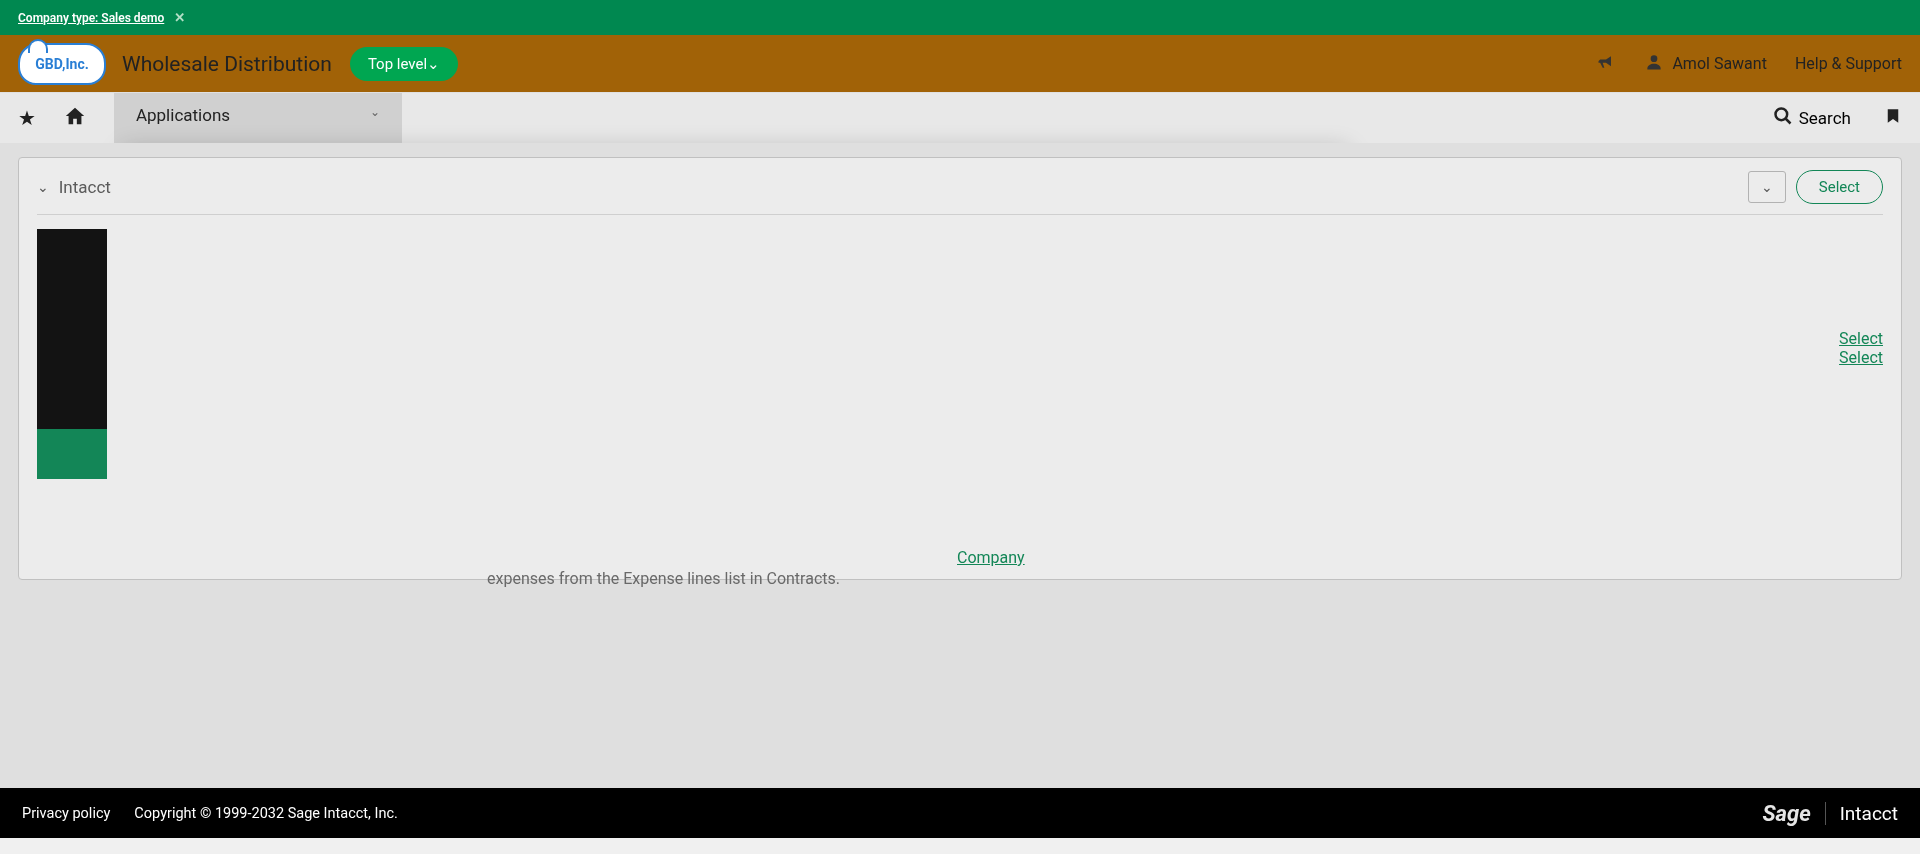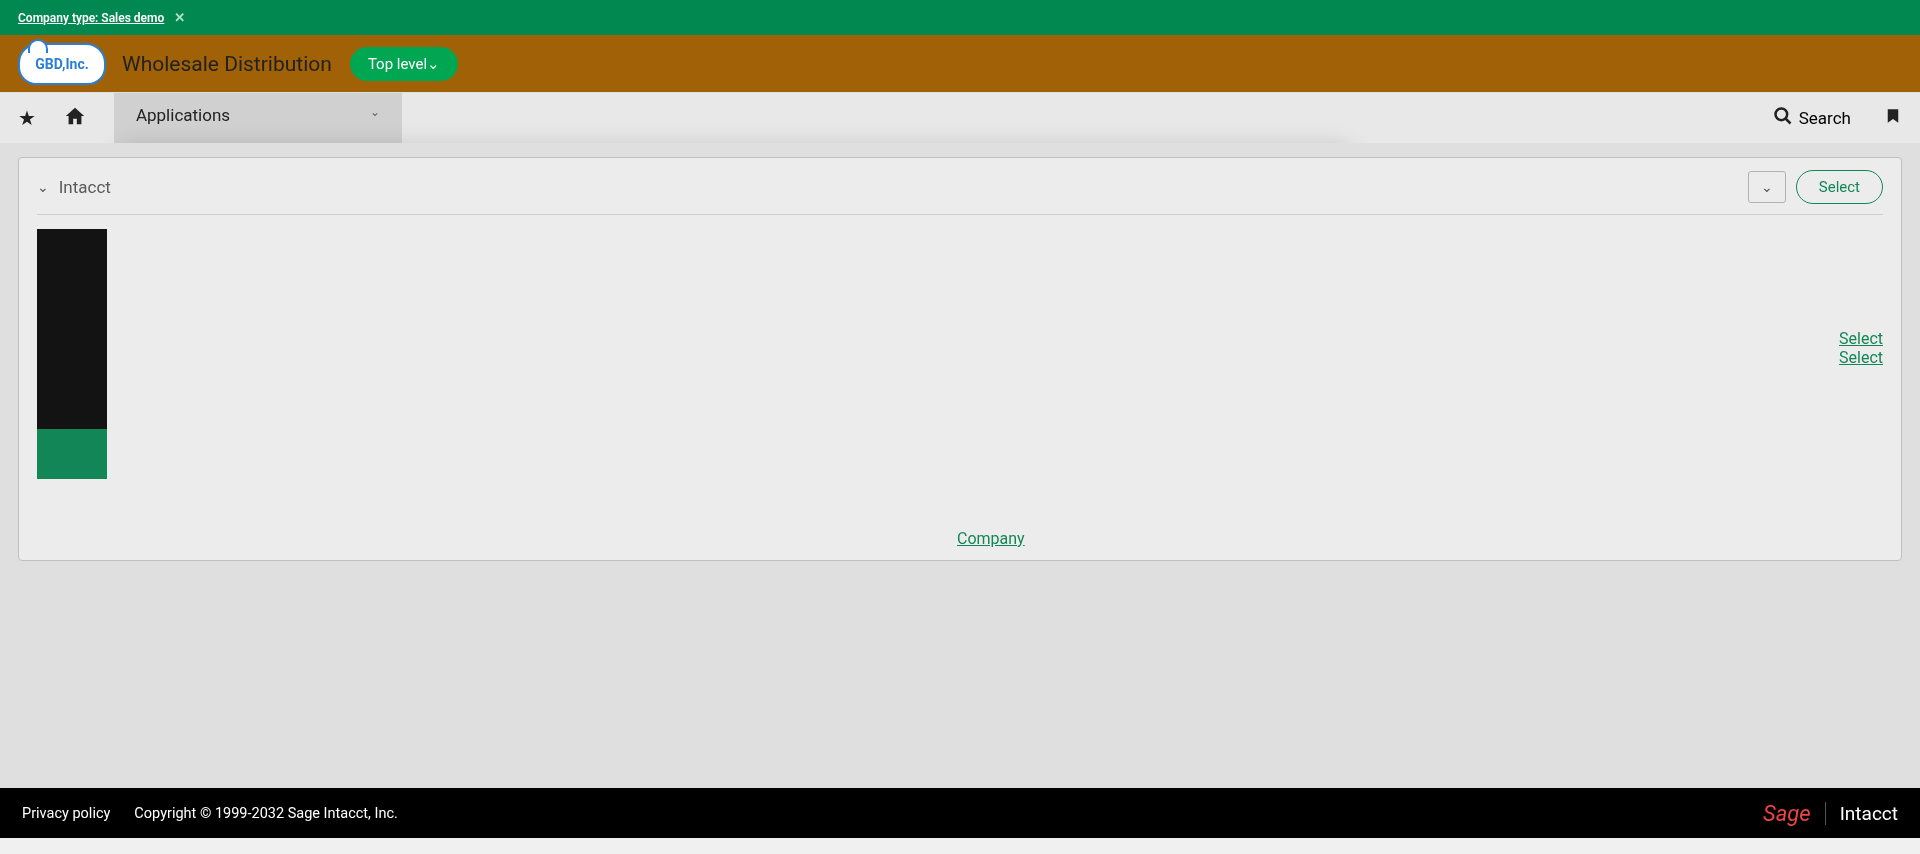--- a/index.html
+++ b/index.html
@@ -59,40 +59,57 @@
 .bg-green { background: #008850; height: 50px; }
 .bg-mid { flex: 1; padding: 0 10px; color: #666; font-size: 16px; }
 .bg-right { width: 500px; }
 .bg-select-btn { border: 1.5px solid #008850; color: #008850; background: transparent; padding: 7px 22px; border-radius: 18px; font-size: 15px; cursor: pointer; }
 .bg-drop { border: 1px solid #bbb; padding: 7px 12px; border-radius: 3px; color: #555; font-size: 14px; }
 .bg-link { color: #008850; text-decoration: underline; font-size: 16px; cursor: pointer; }
 
 .footer { position: fixed; bottom: 16px; left: 0; right: 0; background: #000; color: #fff; height: 50px; display: flex; align-items: center; padding: 0 22px; font-size: 14.5px; z-index: 200; }
 .footer .privacy { margin-right: 24px; }
 .footer-right { margin-left: auto; display: flex; align-items: center; gap: 14px; }
-.sage-logo { color: #ef4444; font-size: 22px; font-weight: 400; font-style: italic; }
+.sage-logo { color: #e5e5e5; font-size: 22px; font-weight: 700; font-style: italic; }
 .intacct-logo { color: #fff; font-size: 19px; border-left: 1px solid #555; padding-left: 14px; }
 
 .overlay { position: fixed; top: 143px; left: 0; right: 0; bottom: 50px; background: rgba(128,128,128,0.15); z-index: 50; }
 </style>
 </head>
 <body>
 
 <div class="top-banner">
   <a href="#">Company type: Sales demo</a>
   <span class="close-x">✕</span>
 </div>
 
 <div class="header">
   <div class="logo">GBD,Inc.</div>
   <div class="company-name">Wholesale Distribution</div>
   <button class="top-level-btn">
     <span>Top level</span>
     <span>⌄</span>
   </button>
+  <div class="header-right">
+    <span class="icon">
+      <svg width="20" height="20" viewBox="0 0 24 24" fill="#333">
+          <path d="M3 11v2h2l3 6h2l-2-6h4l6 4V5l-6 4H5l-2 2z"></path>
+        </svg>
+    </span>
+    <div class="user-section">
+      <span>
+        <svg width="20" height="20" viewBox="0 0 24 24" fill="#333">
+            <circle cx="12" cy="8" r="4"></circle>
+            <path d="M4 20c0-4 4-6 8-6s8 2 8 6v1H4z"></path>
+          </svg>
+      </span>
+      <span class="user-name">Amol Sawant</span>
+    </div>
+    <span class="help-support">Help &amp; Support</span>
+  </div>
 </div>
 
 <div class="nav-bar">
   <span class="nav-icon">★</span>
   <span class="nav-icon">
     <svg width="22" height="22" viewBox="0 0 24 24" fill="#222">
         <path d="M12 3l10 9h-3v9h-5v-6h-4v6H5v-9H2z"></path>
       </svg>
   </span>
   <div class="applications-btn">
@@ -266,20 +283,21 @@
         <button class="bg-select-btn">Select</button>
       </div>
     </div>
     <div class="bg-body">
       <div class="bg-left-block">
         <div class="bg-black"></div>
         <div class="bg-green"></div>
       </div>
       <div class="bg-mid">
         <div style="height:340px;"></div>
+        <div style="margin-left:350px;">expenses from the Expense lines list in Contracts.</div>
       </div>
       <div class="bg-right" style="text-align:right;">
         <div style="height:100px;"></div>
         <div><span class="bg-link">Select</span></div>
         <div><span class="bg-link">Select</span></div>
       </div>
     </div>
     <div style="margin-left:920px; margin-top:-40px;">
       <span class="bg-link">Company</span>
     </div>

